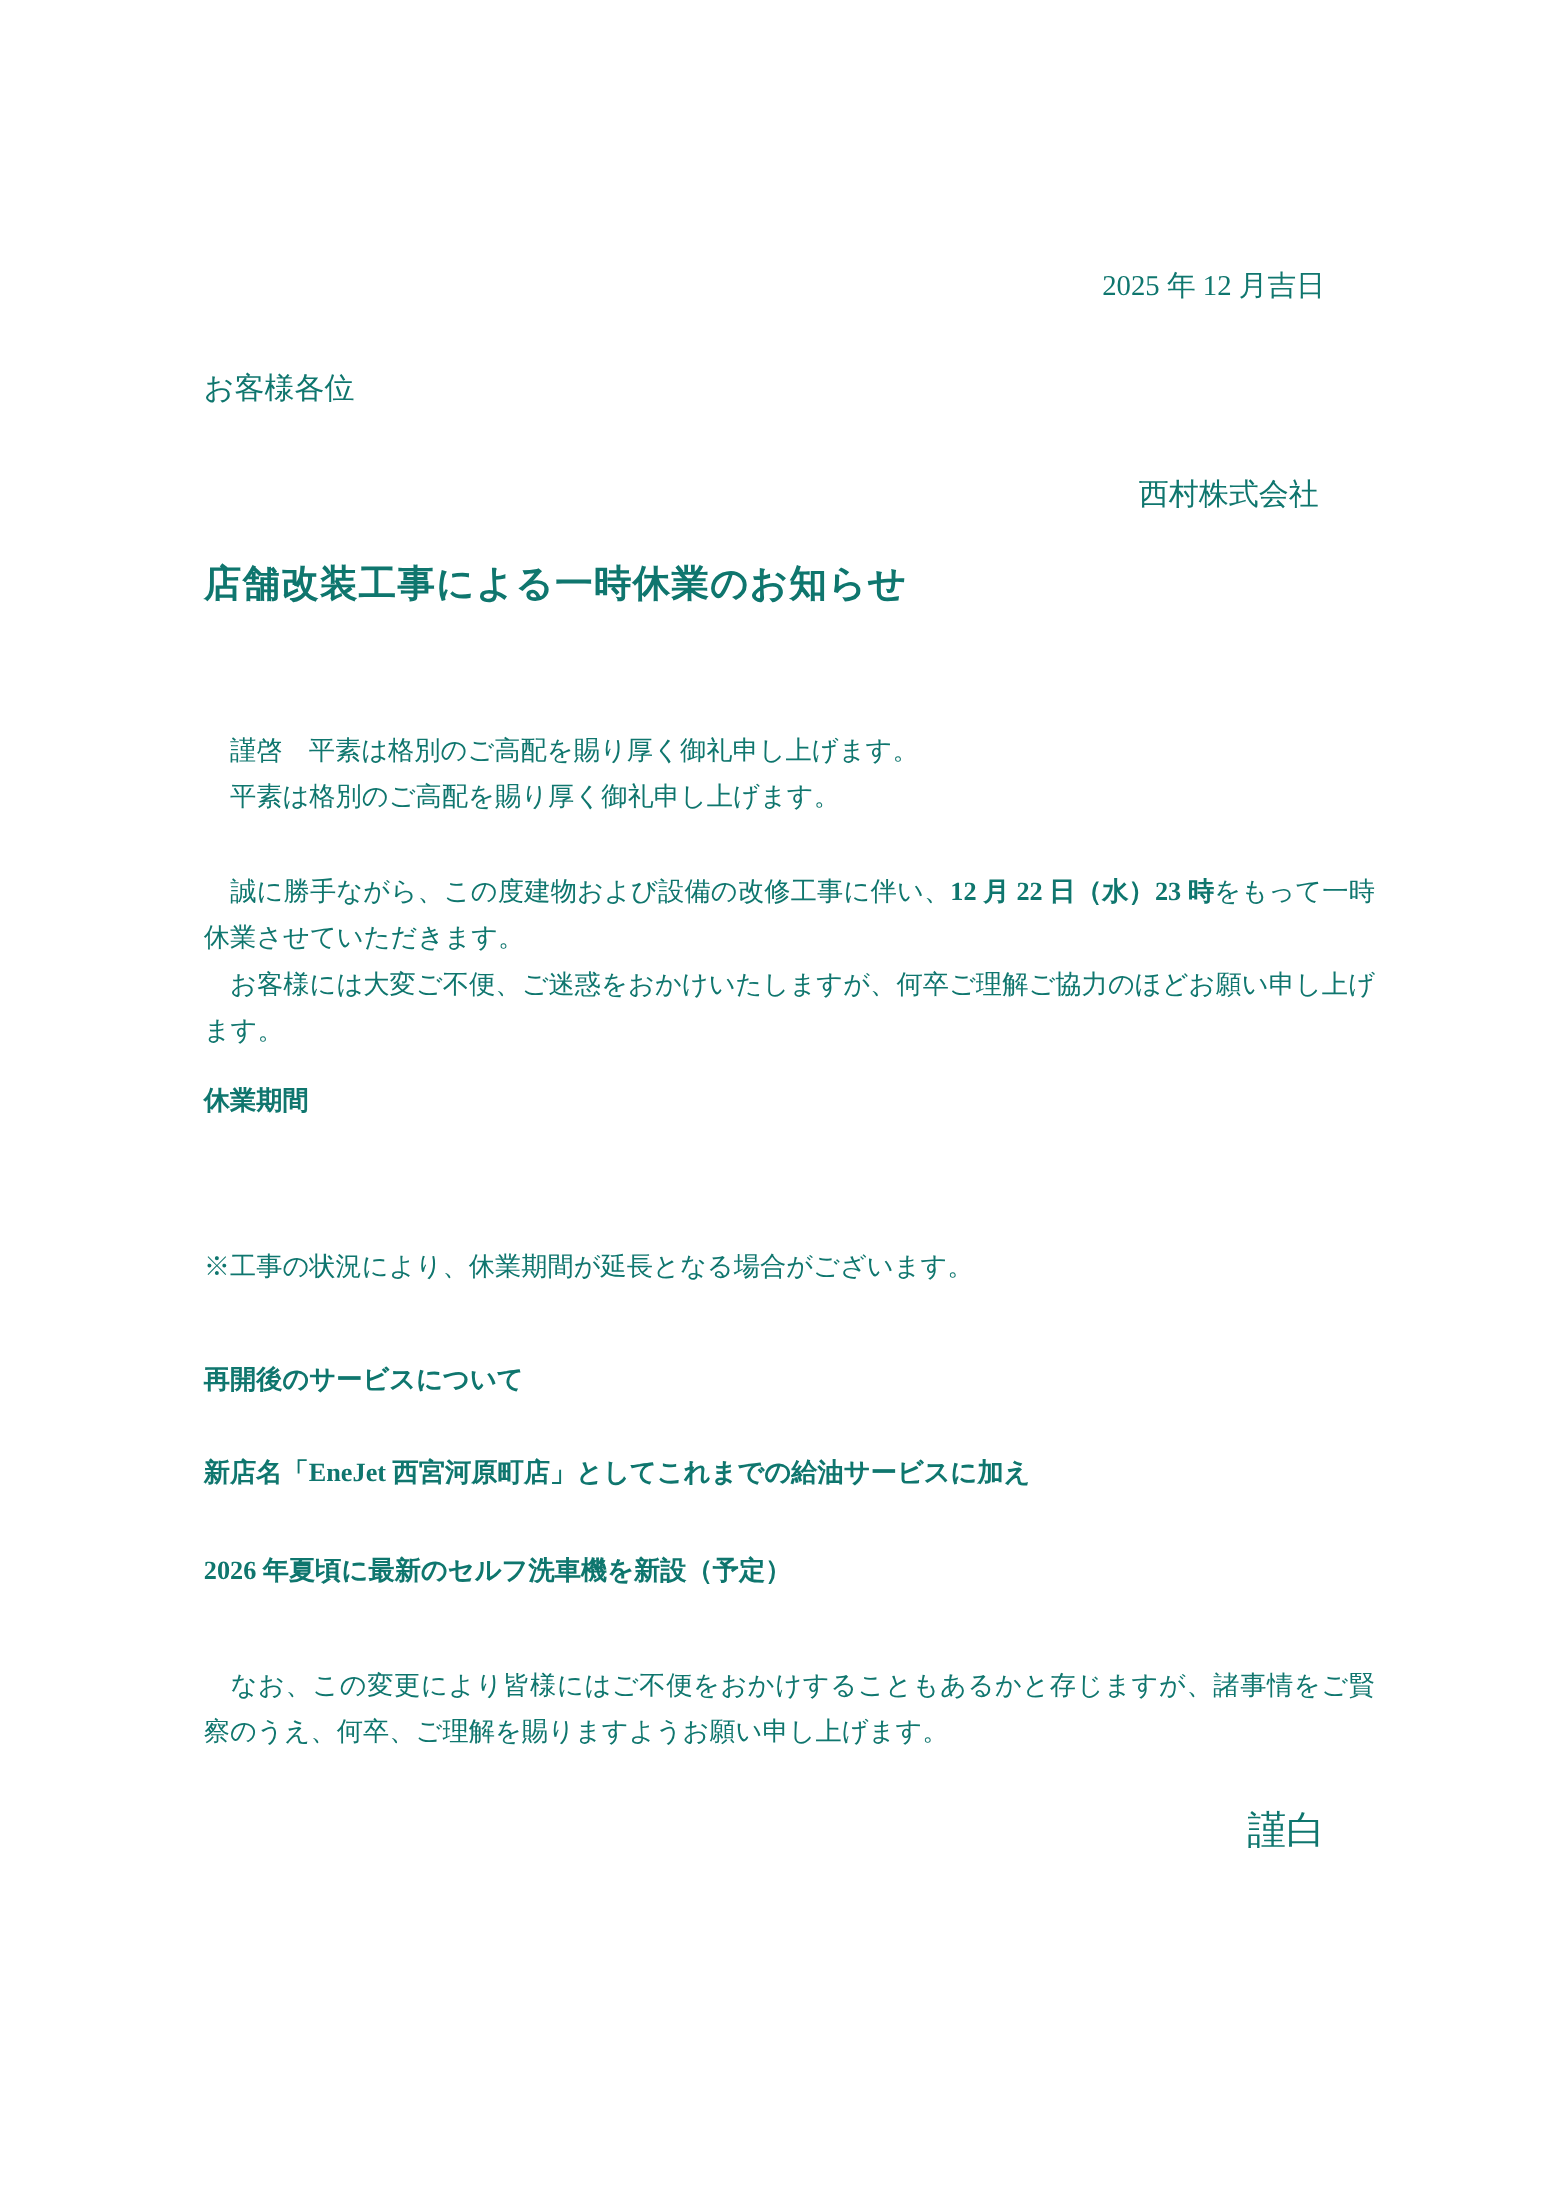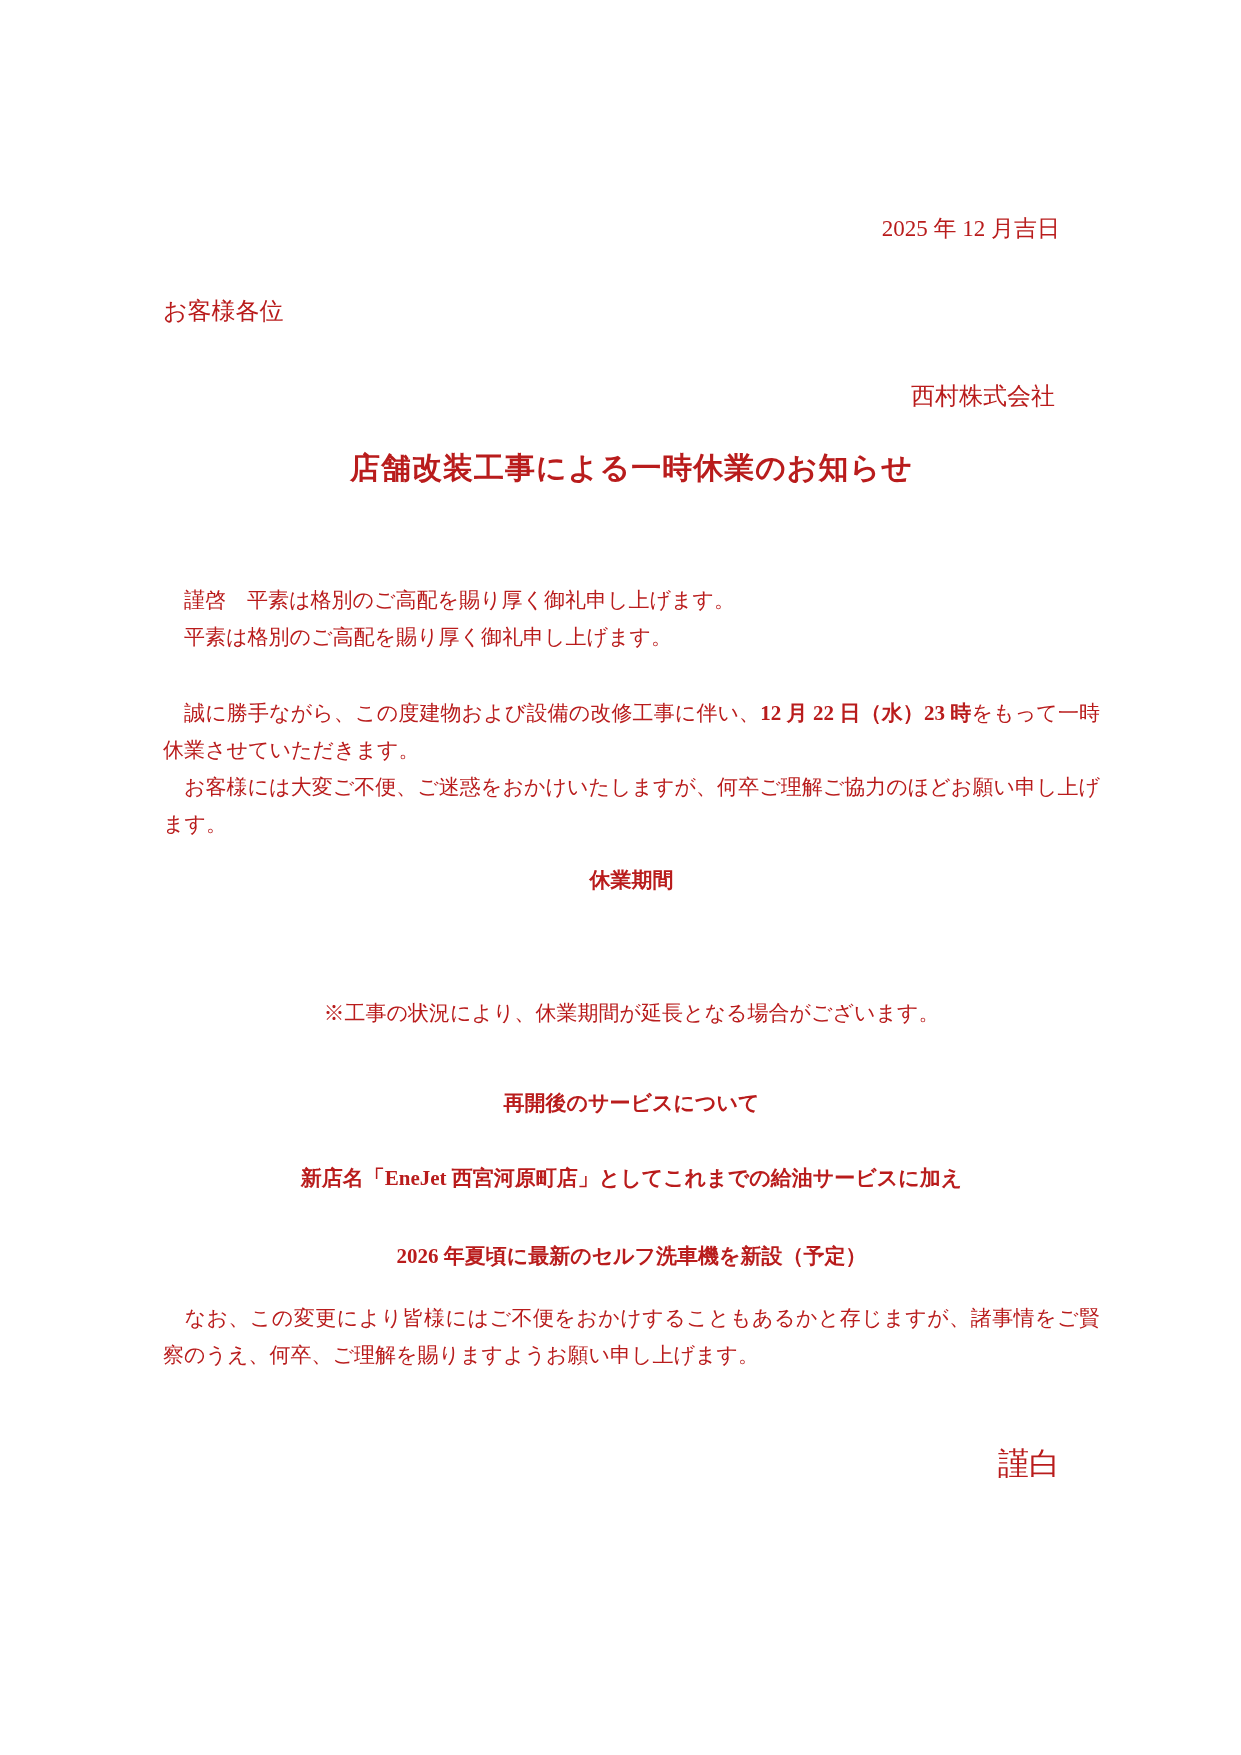--- a/index.html
+++ b/index.html
@@ -2,50 +2,50 @@
 <html lang="ja"><head>
 <meta charset="utf-8">
 <style>
   html, body { margin: 0; padding: 0; background: #ffffff; }
   .page {
     position: relative;
     width: 1241px;
     height: 1755px;
     margin: 0 auto;
     background: #ffffff;
-    color: #b91c1c;
+    color: #0f766e;
     font-family: "Liberation Serif", "DejaVu Serif", serif;
   }
   .block {
     position: absolute;
     left: 163px;
     width: 937px;
     font-size: 21px;
     line-height: 37px;
     margin: 0;
   }
   .right   { text-align: right; }
-  .center  { text-align: center; }
+  .center  { }
   .justify { text-align: justify; }
   .bold    { font-weight: bold; }
   p { margin: 0; }
 
   .date-line    { top: 210px;  font-size: 23px; padding-right: 40px; box-sizing: border-box; }
   .recipient    { top: 293px;  font-size: 24px; }
   .sender       { top: 378px;  font-size: 24px; padding-right: 45px; box-sizing: border-box; }
   .doc-title    { top: 445px;  font-size: 30px; line-height: 46px; font-weight: bold; letter-spacing: 1px; }
   .greeting     { top: 582px; }
   .body-par     { top: 695px; }
   .closure-head { top: 862px;  font-weight: bold; }
   .closure-per  { top: 938px;  font-weight: bold; }
   .closure-note { top: 995px; }
   .reopen-head  { top: 1085px; font-weight: bold; }
   .reopen-l1    { top: 1160px; font-weight: bold; }
   .reopen-l2    { top: 1238px; font-weight: bold; }
-  .conclusion   { top: 1300px; }
+  .conclusion   { top: 1330px; }
   .closing-word { top: 1445px; font-size: 31px; padding-right: 40px; box-sizing: border-box; }
 </style>
 </head>
 <body>
 
 <div class="page">
 
   <div class="block right date-line">2025 年 12 月吉日</div>
 
   <div class="block recipient">お客様各位</div>

